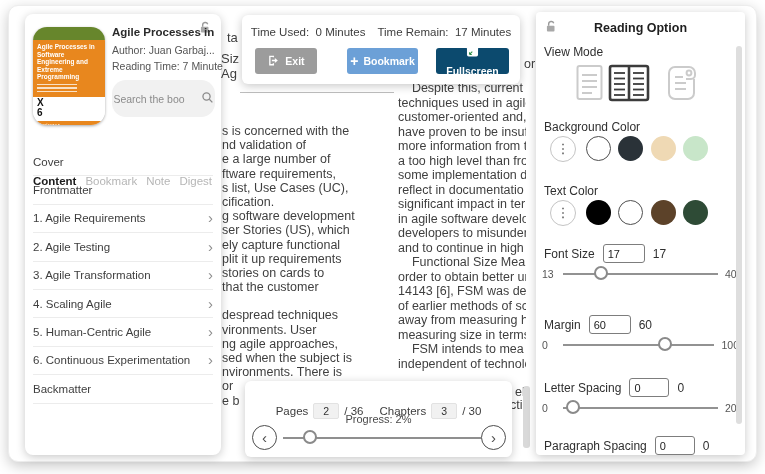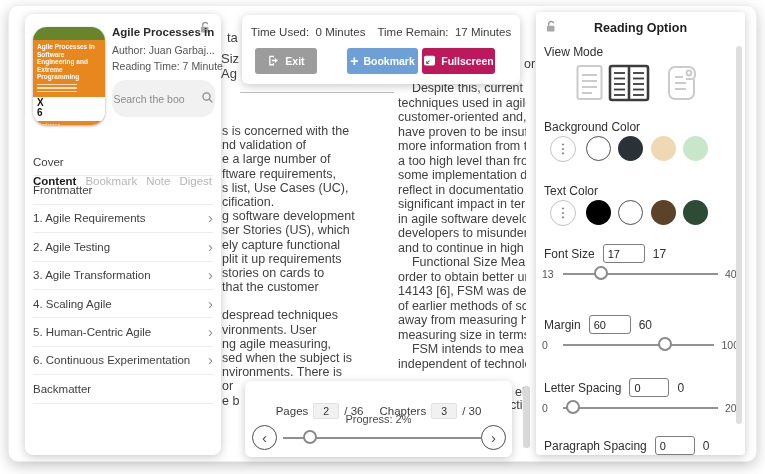--- a/index.html
+++ b/index.html
@@ -120,21 +120,21 @@
     <div>cification.</div>
     <div>g software development</div>
     <div>ser Stories (US), which</div>
     <div>ely capture functional</div>
     <div>plit it up requirements</div>
     <div>stories on cards to</div>
     <div>that the customer</div>
     <div></div>
     <div>despread techniques</div>
     <div>vironments. User</div>
-    <div>ng agile measuring,</div>
+    <div>ng agile approaches,</div>
     <div>sed when the subject is</div>
     <div>nvironments. There is</div>
     <div>or</div>
     <div>e b</div>
   </div>
 
   <div class="col right-col">
     <div>    Despite this, current</div>
     <div>techniques used in agile</div>
     <div>customer-oriented and,</div>
@@ -250,21 +250,21 @@
       <span><svg width="13" height="13" viewBox="0 0 24 24">
             <path fill="#fff" d="M4 3h9v3h-2.5V5.5H6.5v13h4V17H13v4H4z"></path>
             <path fill="#fff" d="M14.5 7.5l5.5 4.5-5.5 4.5v-3H9v-3h5.5z"></path>
           </svg></span>
       <span>Exit</span>
     </button>
     <button class="tbtn" style="left: 105px; width: 71px; background-color: rgb(108, 160, 215);">
       <span class="plus">+</span>
       <span>Bookmark</span>
     </button>
-    <button class="tbtn" style="left: 180px; width: 73px; background-color: #be185d;">
+    <button class="tbtn" style="left: 194px; width: 73px; background-color: #0c4a6e; flex-direction: column;">
       <span><svg width="13" height="13" viewBox="0 0 20 20">
             <rect x="1.5" y="2.5" width="17" height="15" rx="2.5" fill="#fff"></rect>
             <path d="M5.5 14.5l4.2-4.2M5.5 14.5v-3.4M5.5 14.5h3.4" stroke="#2f9048" stroke-width="1.6" fill="none"></path>
           </svg></span>
       <span>Fullscreen</span>
     </button>
   </div>
 
   <div class="panel progress-panel">
     <div class="prog-title">Progress: 2%</div>

